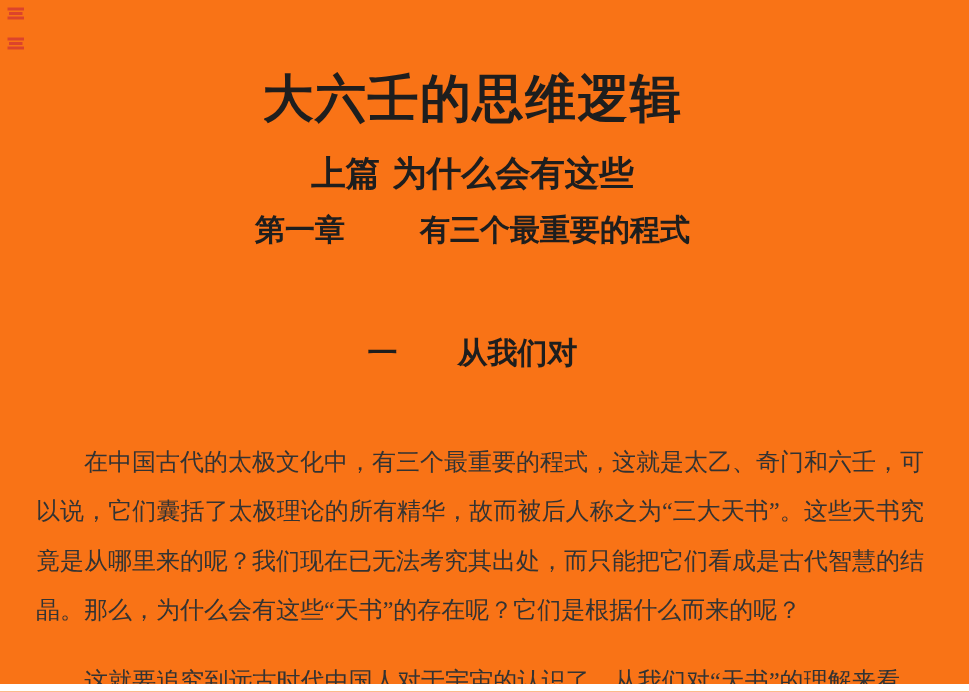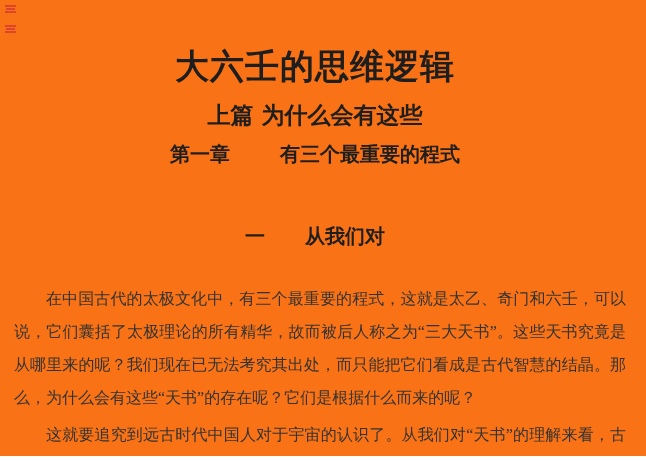--- a/index.html
+++ b/index.html
@@ -78,21 +78,21 @@
     left: 10px;
     right: 16px;
     bottom: 0;
     font-size: 16px;
     line-height: 33px;
     color: #333333;
     text-align: justify;
     overflow: hidden;
   }
   .body-text p {
-    margin: 4px;
+    margin: 14px;
     text-indent: 2em;
   }
 </style>
 </head>
 <body>
 
 <div class="page">
 
   <div class="red-marks">
     <div class="red-mark"></div>

